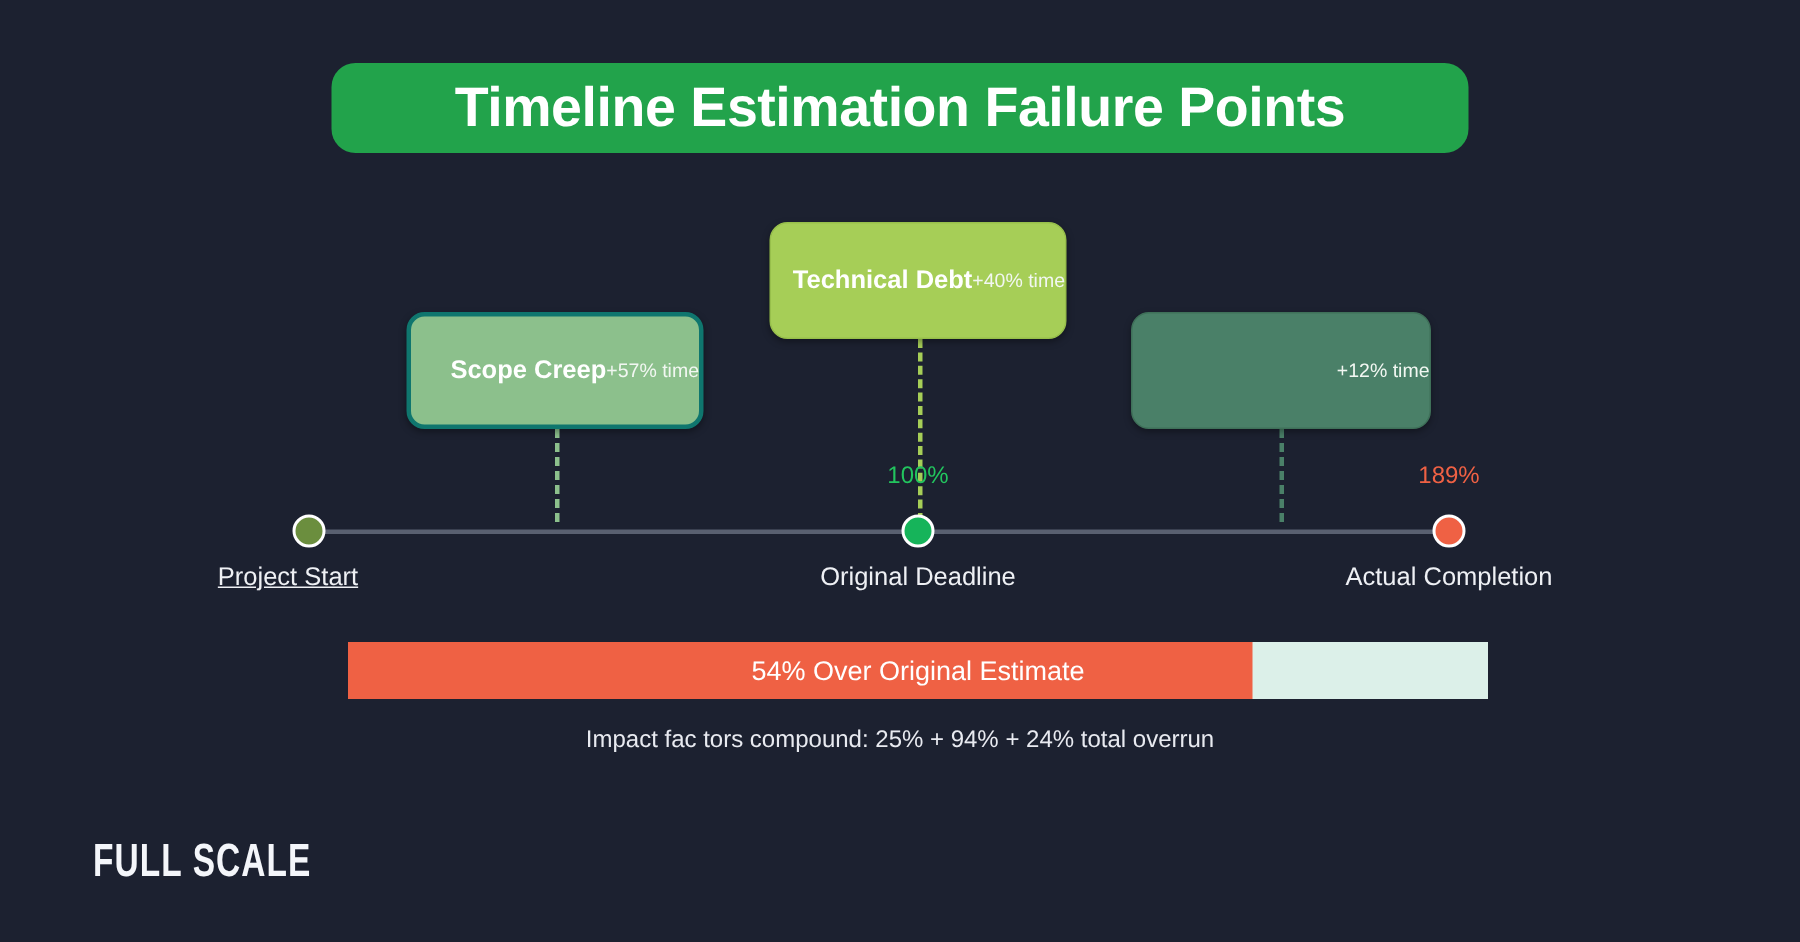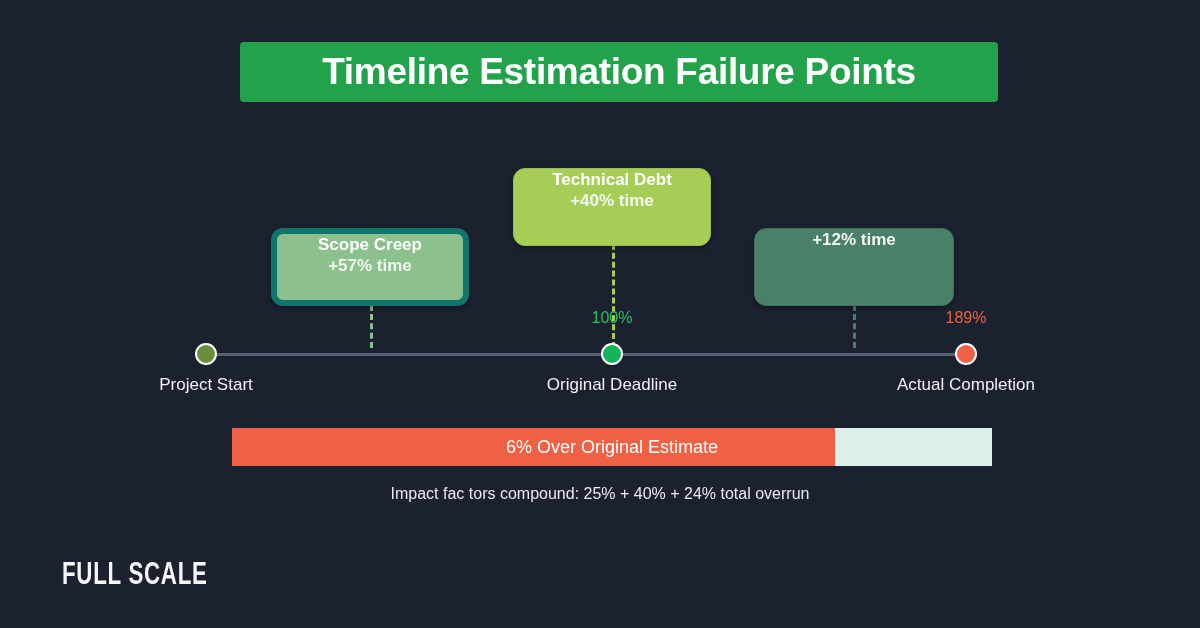--- a/index.html
+++ b/index.html
@@ -14,57 +14,56 @@
     width:1200px; height:628px;
     background:#1c2130;
   }
 
   
   .title-bar {
     position:absolute;
     left:221px; top:42px;
     width:758px; height:60px;
     background:#22a34b;
-    border-radius:4px;
-    display:flex; align-items:center; justify-content:center;margin-left:19px;
+    border-radius:16px;
+    display:flex; align-items:center; justify-content:center;
   }
   .title-text {
     color:#ffffff;
     font-size:37px;
     font-weight:bold;
     letter-spacing:-0.3px;
     white-space:nowrap;
   }
 
   
   .card {
     position:absolute;
     border-radius:12px;
-    display:flex; flex-direction:column;
-    align-items:center; justify-content:flex-start;
+    display:flex; flex-direction:row;
+    align-items:center; justify-content:flex-end;
     box-shadow:0 2px 5px rgba(0,0,0,0.35);
-    margin-top:20px;
   }
   .card-title {
     color:#ffffff;
     font-size:17px;
     font-weight:bold;
     line-height:1.25;
     white-space:nowrap;
   }
   .card-sub {
     color:#f2f7f2;
-    font-size:17px;
-    font-weight:bold;
+    font-size:13px;
+    font-weight:normal;
     line-height:1.35;
     white-space:nowrap;
   }
 
   #card-0 { left:271px;  top:208px; width:198px; height:78px;
-            background:#8cc08c; border:6px solid #0f766e; }
+            background:#8cc08c; border:3px solid #0f766e; }
   #card-1 { left:513px;  top:148px; width:198px; height:78px;
             background:#a6ce57; border:1px solid #97bf4b; }
   #card-2 { left:754px;  top:208px; width:200px; height:78px;
             background:#4a8068; border:1px solid #3f7059; }
 
   
   .connector {
     position:absolute;
     width:0; border-left-width:3px; border-left-style:dashed;
   }
@@ -91,21 +90,21 @@
 
   .marker-label {
     position:absolute;
     top:375px;
     color:#eef0f4;
     font-size:17px;
     text-align:center;
     white-space:nowrap;
     transform:translateX(-50%);
   }
-  #marker-label-0 { left:206px; }
+  #marker-label-0 { left:192px;text-decoration:underline; }
   #marker-label-1 { left:612px; }
   #marker-label-2 { left:966px; }
 
   .marker-value {
     position:absolute;
     top:309px;
     font-size:16px;
     text-align:center;
     white-space:nowrap;
     transform:translateX(-50%);
@@ -195,19 +194,19 @@
   <div class="marker" id="marker-1"></div>
   <div class="marker" id="marker-2"></div>
 
   <div class="marker-label" id="marker-label-0">Project Start</div>
   <div class="marker-label" id="marker-label-1">Original Deadline</div>
   <div class="marker-label" id="marker-label-2">Actual Completion</div>
 
   <div class="bar-track">
     <div class="bar-fill"></div>
   </div>
-  <div class="bar-label">6% Over Original Estimate</div>
-
-  <div class="caption">Impact fac tors compound: 25% + 40% + 24% total overrun</div>
+  <div class="bar-label">54% Over Original Estimate</div>
+
+  <div class="caption">Impact fac tors compound: 25% + 94% + 24% total overrun</div>
 
   <div class="logo">FULL SCALE</div>
 
 </div>
 
 </body></html>

